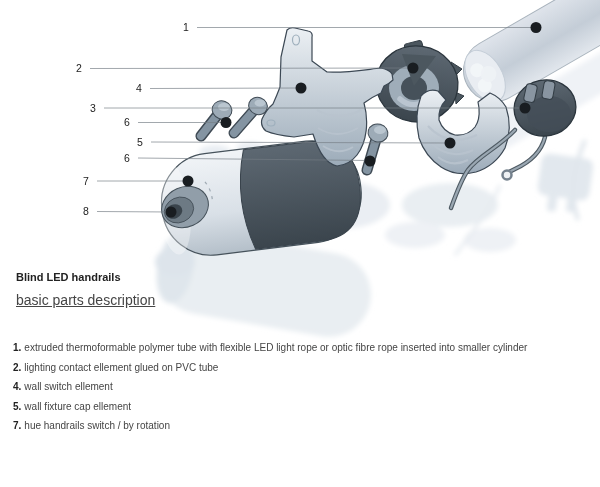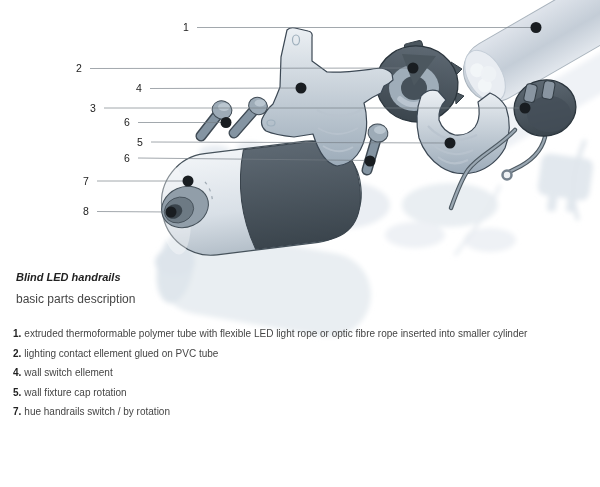--- a/index.html
+++ b/index.html
@@ -1,22 +1,22 @@
 <!DOCTYPE html>
 <html><head>
 <meta charset="utf-8">
 <style>
   html,body{margin:0;padding:0;background:#fff;}
   .stage{position:relative;width:600px;height:487px;background:#ffffff;overflow:hidden;
          font-family:"Liberation Sans",sans-serif;}
   .diagram{position:absolute;left:0;top:0;}
   .caption{position:absolute;left:16px;top:272px;width:560px;}
-  .title{font-size:11px;font-weight:bold;color:#222;line-height:1;font-style:italic;}
-  .subtitle{margin-top:10px;font-size:12px;color:#454545;line-height:1;}
-  .parts{margin-top:24px;margin-left:-3px;}
+  .title{font-size:11px;font-weight:bold;color:#222;line-height:1;}
+  .subtitle{margin-top:10px;font-size:14px;color:#454545;line-height:1;text-decoration:underline;}
+  .parts{margin-top:36px;margin-left:-3px;}
   .item{font-size:10px;color:#454545;line-height:1;margin-bottom:9.5px;white-space:nowrap;}
   .item .num{font-weight:bold;color:#222;margin-right:3px;}
   .co-label{font-size:10.5px;fill:#222;}
 </style>
 </head>
 <body>
 
 <div class="stage">
 
   <svg class="diagram" width="600" height="345" viewBox="0 0 600 345">
@@ -195,18 +195,18 @@
     </g>
   </svg>
 
   <div class="caption">
     <div class="title">Blind LED handrails</div>
     <div class="subtitle">basic parts description</div>
     <div class="parts">
       <div class="item"><span class="num">1.</span><span>extruded thermoformable polymer tube with flexible LED light rope or optic fibre rope inserted into smaller cylinder</span></div>
       <div class="item"><span class="num">2.</span><span>lighting contact ellement glued on PVC tube</span></div>
       <div class="item"><span class="num">4.</span><span>wall switch ellement</span></div>
-      <div class="item"><span class="num">5.</span><span>wall fixture cap rotation</span></div>
+      <div class="item"><span class="num">5.</span><span>wall fixture cap ellement</span></div>
       <div class="item"><span class="num">7.</span><span>hue handrails switch / by rotation</span></div>
     </div>
   </div>
 
 </div>
 
 </body></html>

